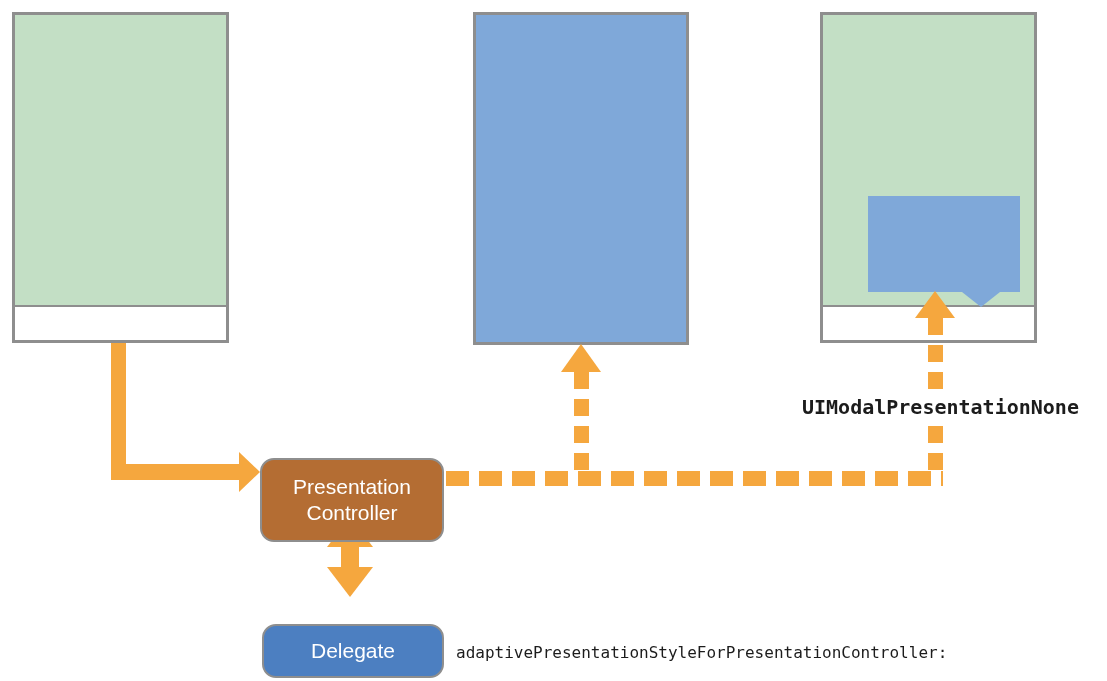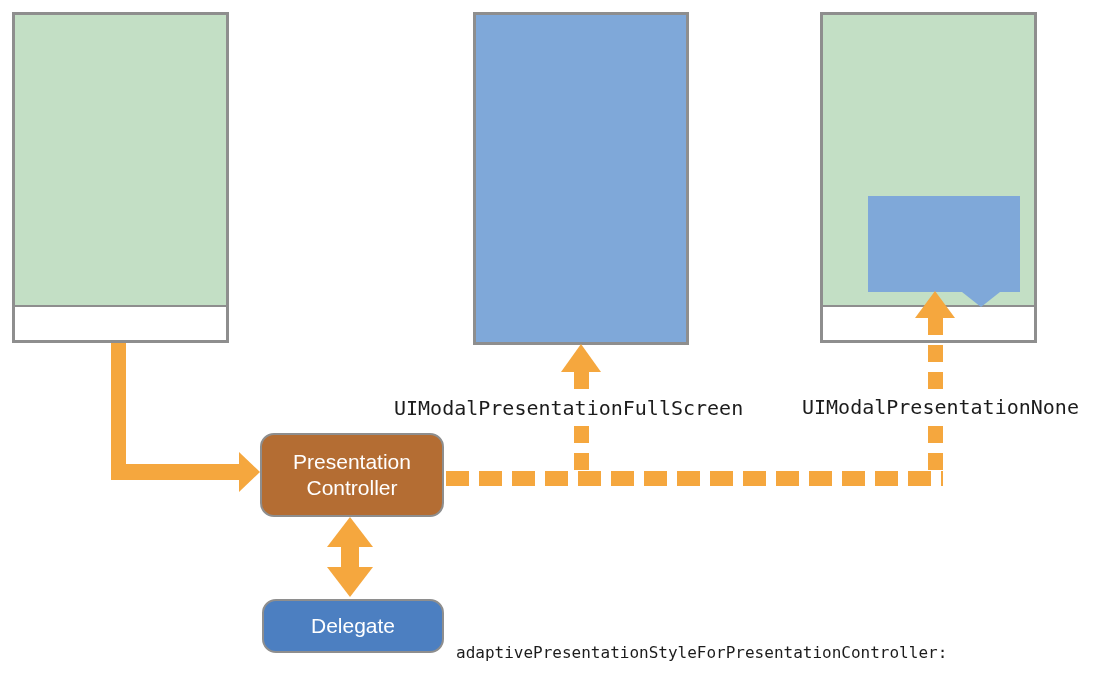--- a/index.html
+++ b/index.html
@@ -81,36 +81,36 @@
   }
   .double-head-top    { top: 517px; border-bottom: 30px solid #f5a73e; }
   .double-head-bottom { top: 567px; border-top: 30px solid #f5a73e; }
   
   .node {
     position: absolute; box-sizing: border-box;
     border: 2px solid #8e8e8e; border-radius: 14px;
     display: flex; flex-direction: column;
     align-items: center; justify-content: center;
     color: #ffffff; font-size: 21px; line-height: 26px;
-    text-align: center; z-index: 3;
+    text-align: center; z-index: 3; margin-top: 25px;
   }
   .node-controller { left: 260px; top: 433px; width: 184px; height: 84px; background: #b46d33; }
   .node-delegate   { left: 262px; top: 599px; width: 182px; height: 54px; background: #4c7fc1; }
   
   .code-label {
     position: absolute;
     font-family: "DejaVu Sans Mono", monospace;
     color: #1c1c1c;
     background: #ffffff;
     white-space: nowrap;
     z-index: 2;
     padding: 1px 2px;
   }
   .label-fullscreen { left: 392px; top: 395px; font-size: 20px; }
-  .label-none       { left: 800px; top: 394px; font-size: 20px; }
+  .label-none       { left: 800px; top: 394px; font-size: 20px; font-weight: bold; }
   .label-adaptive   { left: 454px; top: 642px; font-size: 16px; }
 </style>
 </head>
 <body>
 
 <div class="stage">
 
   <div class="screen screen-original">
     <div class="screen-content"></div>
     <div class="bottom-bar"></div>
@@ -140,17 +140,16 @@
   <div class="double-head double-head-bottom"></div>
 
   <div class="node node-controller">
     <span>Presentation</span>
     <span>Controller</span>
   </div>
   <div class="node node-delegate">
     <span>Delegate</span>
   </div>
 
-  <div class="code-label label-fullscreen">UIModalPresentationFullScreen</div>
   <div class="code-label label-none">UIModalPresentationNone</div>
   <div class="code-label label-adaptive">adaptivePresentationStyleForPresentationController:</div>
 
 </div>
 
 </body></html>

